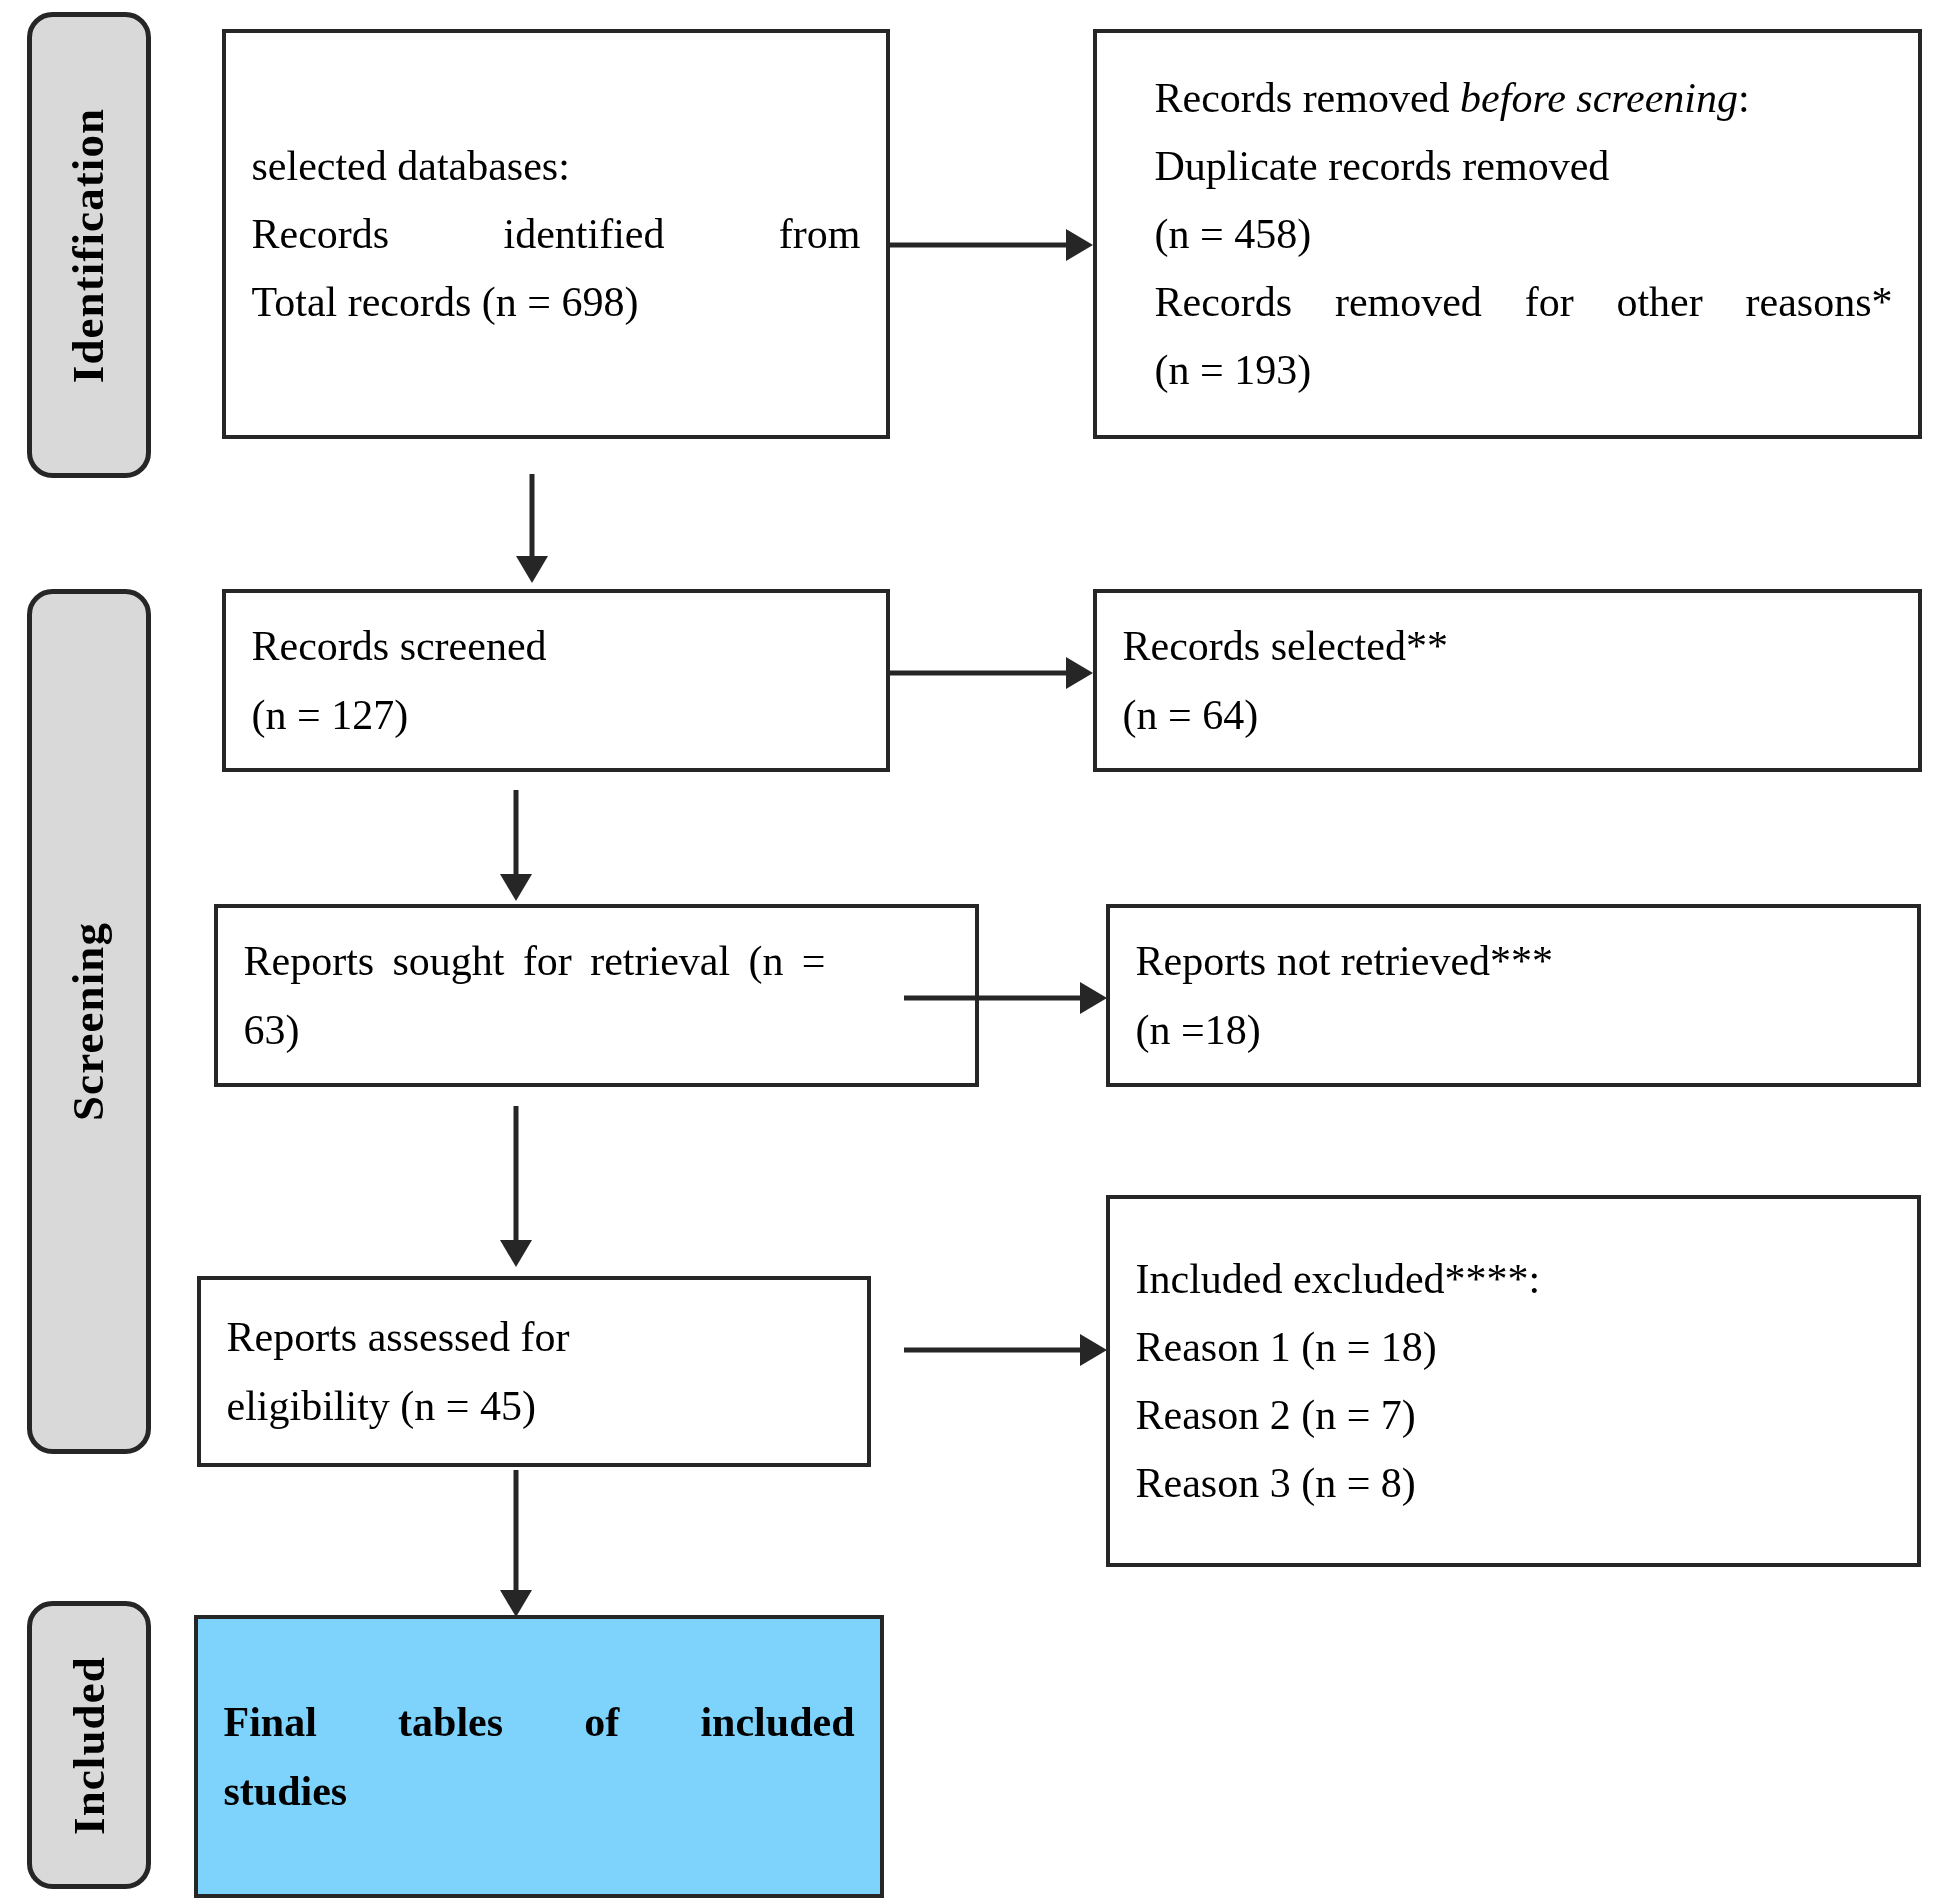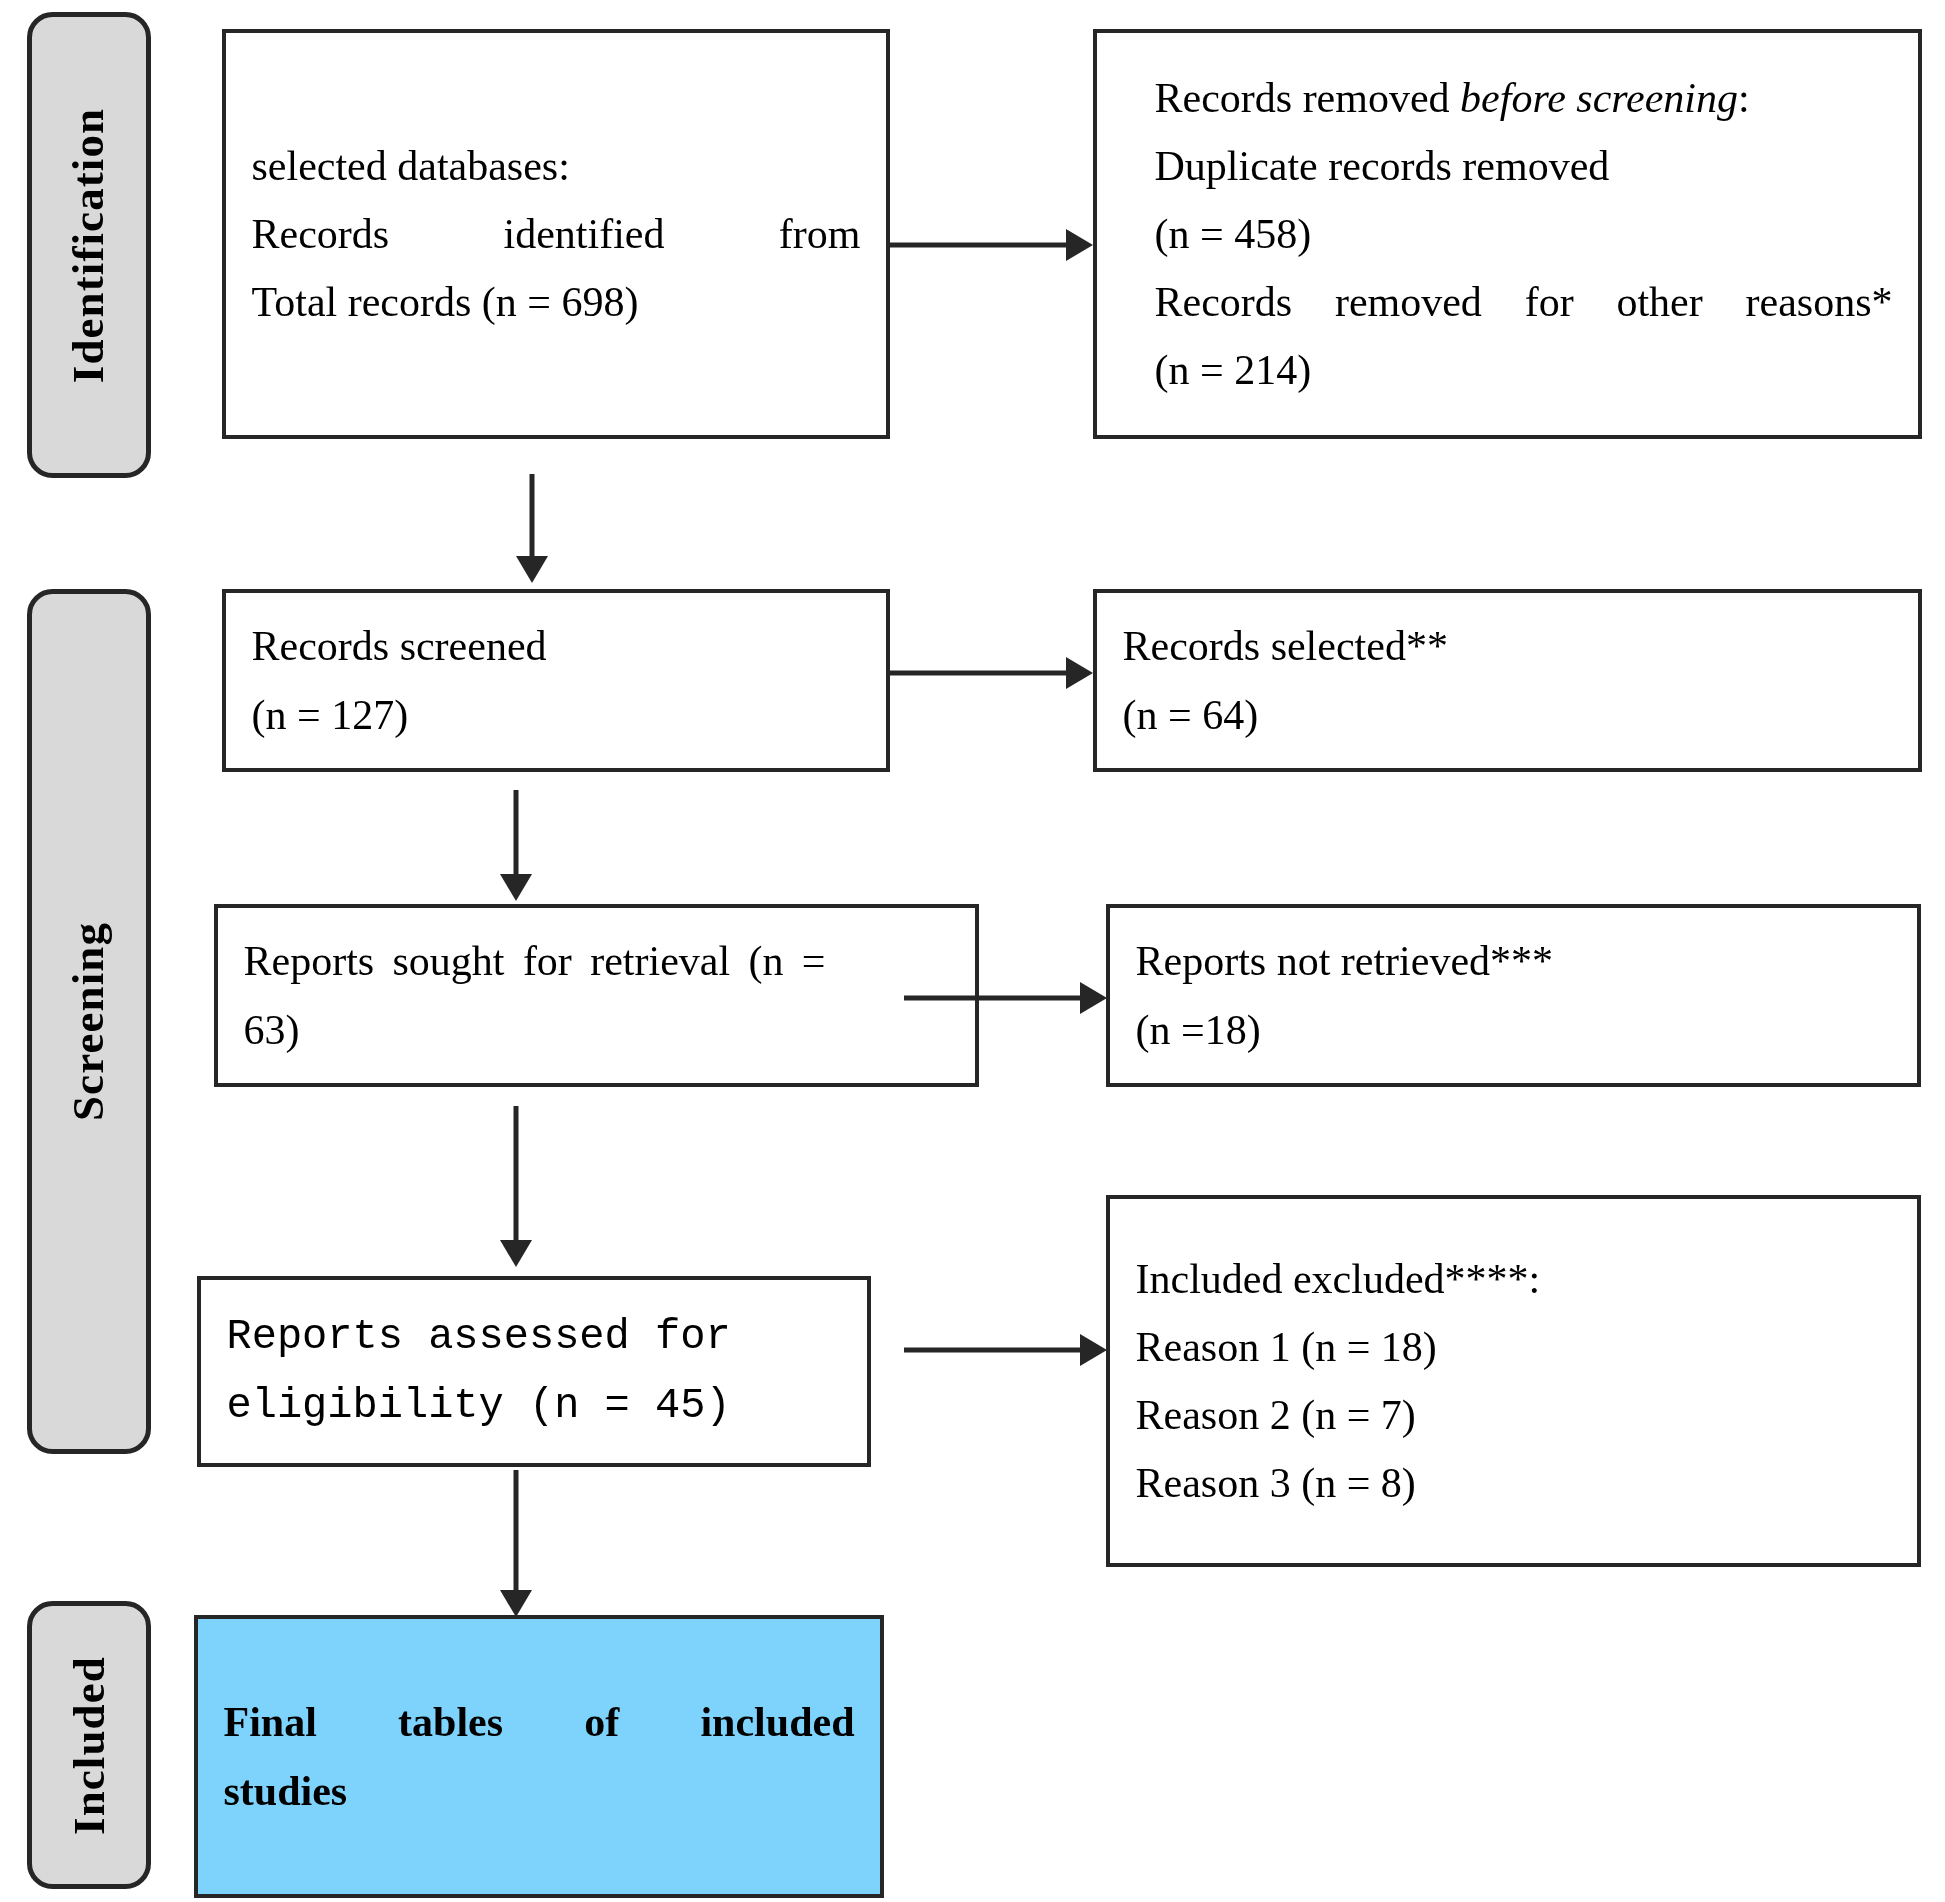--- a/index.html
+++ b/index.html
@@ -145,21 +145,21 @@
       <div class="box-line">Total records (n = 698)</div>
     </div>
   </div>
 
   <div class="flow-box" style="left:1093px; top:29px; width:829px; height:410px;padding-left:32px;">
     <div class="box-lines">
       <div class="box-line"><span>Records removed </span><span class="ital">before screening</span><span>:</span></div>
       <div class="box-line">Duplicate records removed</div>
       <div class="box-line">(n = 458)</div>
       <div class="box-line justified">Records removed for other reasons*</div>
-      <div class="box-line">(n = 214)</div>
+      <div class="box-line">(n = 193)</div>
     </div>
   </div>
 
   <div class="arrow-h" style="left:890px; top:245px; width:202px;">
     <div class="shaft" style="width:176px;"></div>
     <div class="head" style="left:176px;"></div>
   </div>
 
   <div class="arrow-v" style="left:532px; top:474px; height:108px;">
     <div class="shaft" style="height:82px;"></div>
@@ -206,21 +206,21 @@
   <div class="arrow-h" style="left:904px; top:998px; width:202px;">
     <div class="shaft" style="width:176px;"></div>
     <div class="head" style="left:176px;"></div>
   </div>
 
   <div class="arrow-v" style="left:516px; top:1106px; height:161px;">
     <div class="shaft" style="height:134px;"></div>
     <div class="head" style="top:134px;"></div>
   </div>
 
-  <div class="flow-box" style="left:197px; top:1276px; width:674px; height:191px;font-family:Liberation Mono, monospace;">
+  <div class="flow-box" style="left:197px; top:1276px; width:674px; height:191px;">
     <div class="box-lines">
       <div class="box-line">Reports assessed for</div>
       <div class="box-line">eligibility (n = 45)</div>
     </div>
   </div>
 
   <div class="flow-box" style="left:1106px; top:1195px; width:815px; height:372px;">
     <div class="box-lines">
       <div class="box-line">Included excluded****:</div>
       <div class="box-line">Reason 1 (n = 18)</div>

